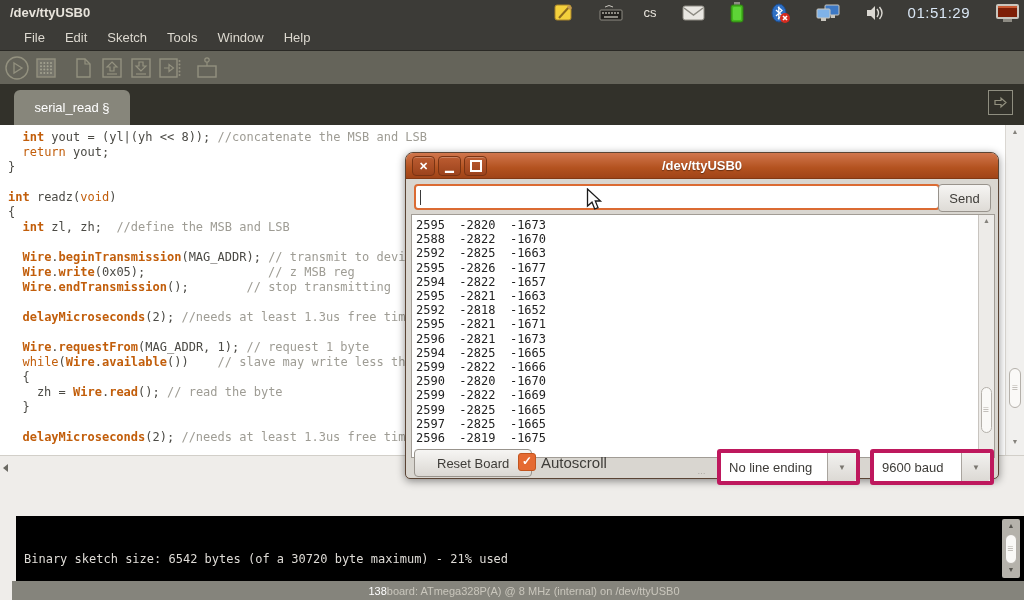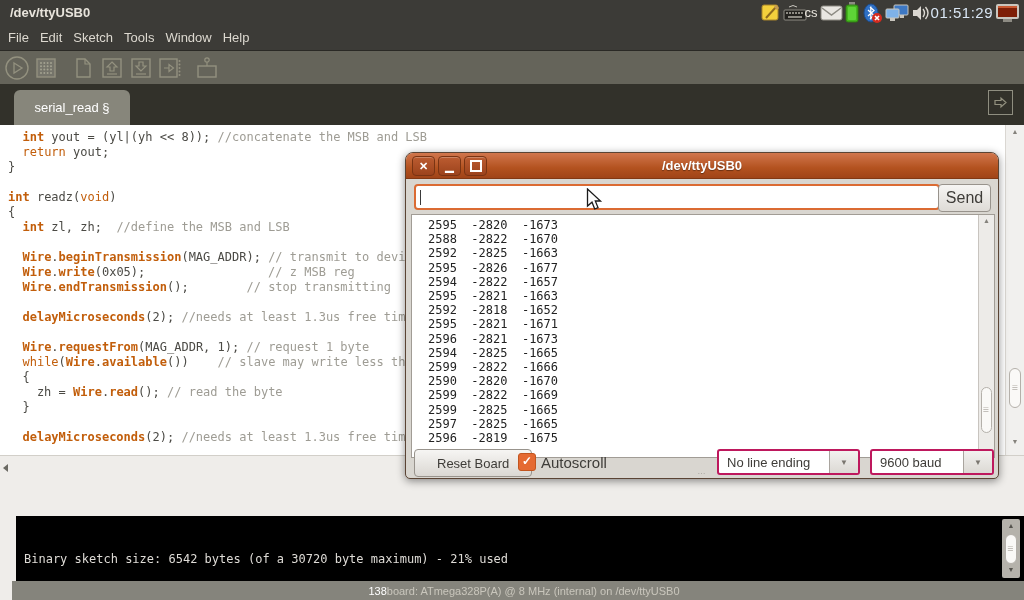--- a/index.html
+++ b/index.html
@@ -3,28 +3,28 @@
 <meta charset="utf-8">
 <style>
   html,body{margin:0;padding:0;}
   #screen{position:relative;width:1024px;height:600px;overflow:hidden;
     font-family:"Liberation Sans",sans-serif;background:#EFEDEA;}
 
   
   #panel{position:absolute;left:0;top:0;width:1024px;height:25px;background:#3C3B37;
     display:flex;align-items:center;color:#E8E4DC;}
   #panel-title{margin-left:10px;font-weight:bold;font-size:13px;}
-  #tray{position:absolute;right:4px;top:0;height:25px;display:flex;align-items:center;gap:2px;text-align:right;}
+  #tray{position:absolute;right:4px;top:0;height:25px;display:flex;align-items:center;gap:25px;text-align:right;}
   .tray-ic{display:flex;align-items:center;height:25px;}
   #kb-layout{font-size:13px;color:#E8E4DC;margin-left:-4px;}
   #clock{font-size:15px;color:#D9E6F4;letter-spacing:.5px;}
 
   
   #menubar{position:absolute;left:0;top:25px;width:1024px;height:26px;background:#3C3B37;
-    display:flex;align-items:center;gap:11px;padding-left:8px;box-sizing:border-box;
+    display:flex;align-items:center;gap:20px;padding-left:24px;box-sizing:border-box;
     font-size:13px;color:#DDD9D0;border-bottom:1px solid #2A2925;}
   .menu-item{cursor:default;}
 
   
   #toolbar{position:absolute;left:0;top:51px;width:1024px;height:33px;background:#65645A;
     display:flex;align-items:center;padding-left:4px;box-sizing:border-box;}
   .tbtn{width:26px;height:26px;margin-right:3px;display:flex;align-items:center;justify-content:center;}
   .tbtn.gap{margin-left:8px;}
   .tbtn svg{display:block;}
 
@@ -91,37 +91,37 @@
     background:linear-gradient(#BC5C31,#9C431C);color:#FFFFFF;font-weight:bold;font-size:11px;
     display:flex;align-items:center;justify-content:center;box-shadow:inset 0 1px 0 rgba(255,255,255,.25);}
   #sm-close{left:6px;}#sm-min{left:32px;}#sm-max{left:58px;}
   #sm-max span{display:block;width:8px;height:8px;border:2px solid #fff;}
 
   #sm-input{position:absolute;left:8px;top:31px;width:526px;height:26px;background:#FFFFFF;
     border:2px solid #DB6B33;border-radius:4px;box-sizing:border-box;}
   #sm-caret{position:absolute;left:4px;top:4px;width:1px;height:15px;background:#3A3A3A;}
   #sm-send{position:absolute;right:7px;top:31px;width:51px;height:26px;
     background:linear-gradient(#F6F5F3,#DEDBD6);border:1px solid #98938C;border-radius:4px;
-    font-size:16px;color:#3E3C38;display:flex;align-items:center;justify-content:center;}
+    font-size:13px;color:#3E3C38;display:flex;align-items:center;justify-content:center;}
 
   #sm-data{position:absolute;left:5px;top:61px;width:584px;height:244px;background:#FFFFFF;
-    border:1px solid #A19C95;box-sizing:border-box;overflow:hidden;padding-left:12px;}
+    border:1px solid #A19C95;box-sizing:border-box;overflow:hidden;}
   #sm-rows{font-family:"DejaVu Sans Mono","Liberation Mono",monospace;font-size:12px;
     line-height:14.2px;color:#222222;padding:3px 0 0 4px;white-space:pre;}
   #sm-scroll{position:absolute;right:0;top:0;bottom:0;width:15px;background:#EDEBE8;
     border-left:1px solid #C8C4BF;}
 
   #sm-reset{position:absolute;left:8px;top:296px;height:26px;padding:0 22px;
     background:linear-gradient(#F6F5F3,#DBD8D3);border:1px solid #98938C;border-radius:4px;
     font-size:13px;color:#3E3C38;display:flex;align-items:center;}
   #sm-check{position:absolute;left:112px;top:300px;width:16px;height:16px;background:#E56A32;
     border:1px solid #C2551F;border-radius:3px;color:#FFFFFF;font-size:12px;font-weight:bold;
     line-height:15px;text-align:center;}
   #sm-autoscroll-label{position:absolute;left:135px;top:301px;font-size:15px;color:#3E3C38;}
-  .combo{position:absolute;top:296px;height:26px;background:#FFFFFF;border:2px solid #be185d;
+  .combo{position:absolute;top:296px;height:36px;background:#FFFFFF;border:4px solid #be185d;
     border-radius:3px;box-sizing:border-box;display:flex;}
   .combo-text{flex:1;font-size:13px;color:#3E3C38;padding-left:8px;display:flex;align-items:center;}
   .combo-btn{width:28px;border-left:1px solid #A9A49E;background:linear-gradient(#F2F1EF,#DCD9D4);
     display:flex;align-items:center;justify-content:center;font-size:8px;color:#7A766F;
     border-radius:0 2px 2px 0;}
   #combo-ending{left:311px;width:143px;}
   #combo-baud{left:464px;width:124px;}
   #sm-grip{position:absolute;left:50%;bottom:1px;transform:translateX(-50%);
     font-size:8px;color:#ABA7A0;letter-spacing:1px;line-height:6px;}
 

